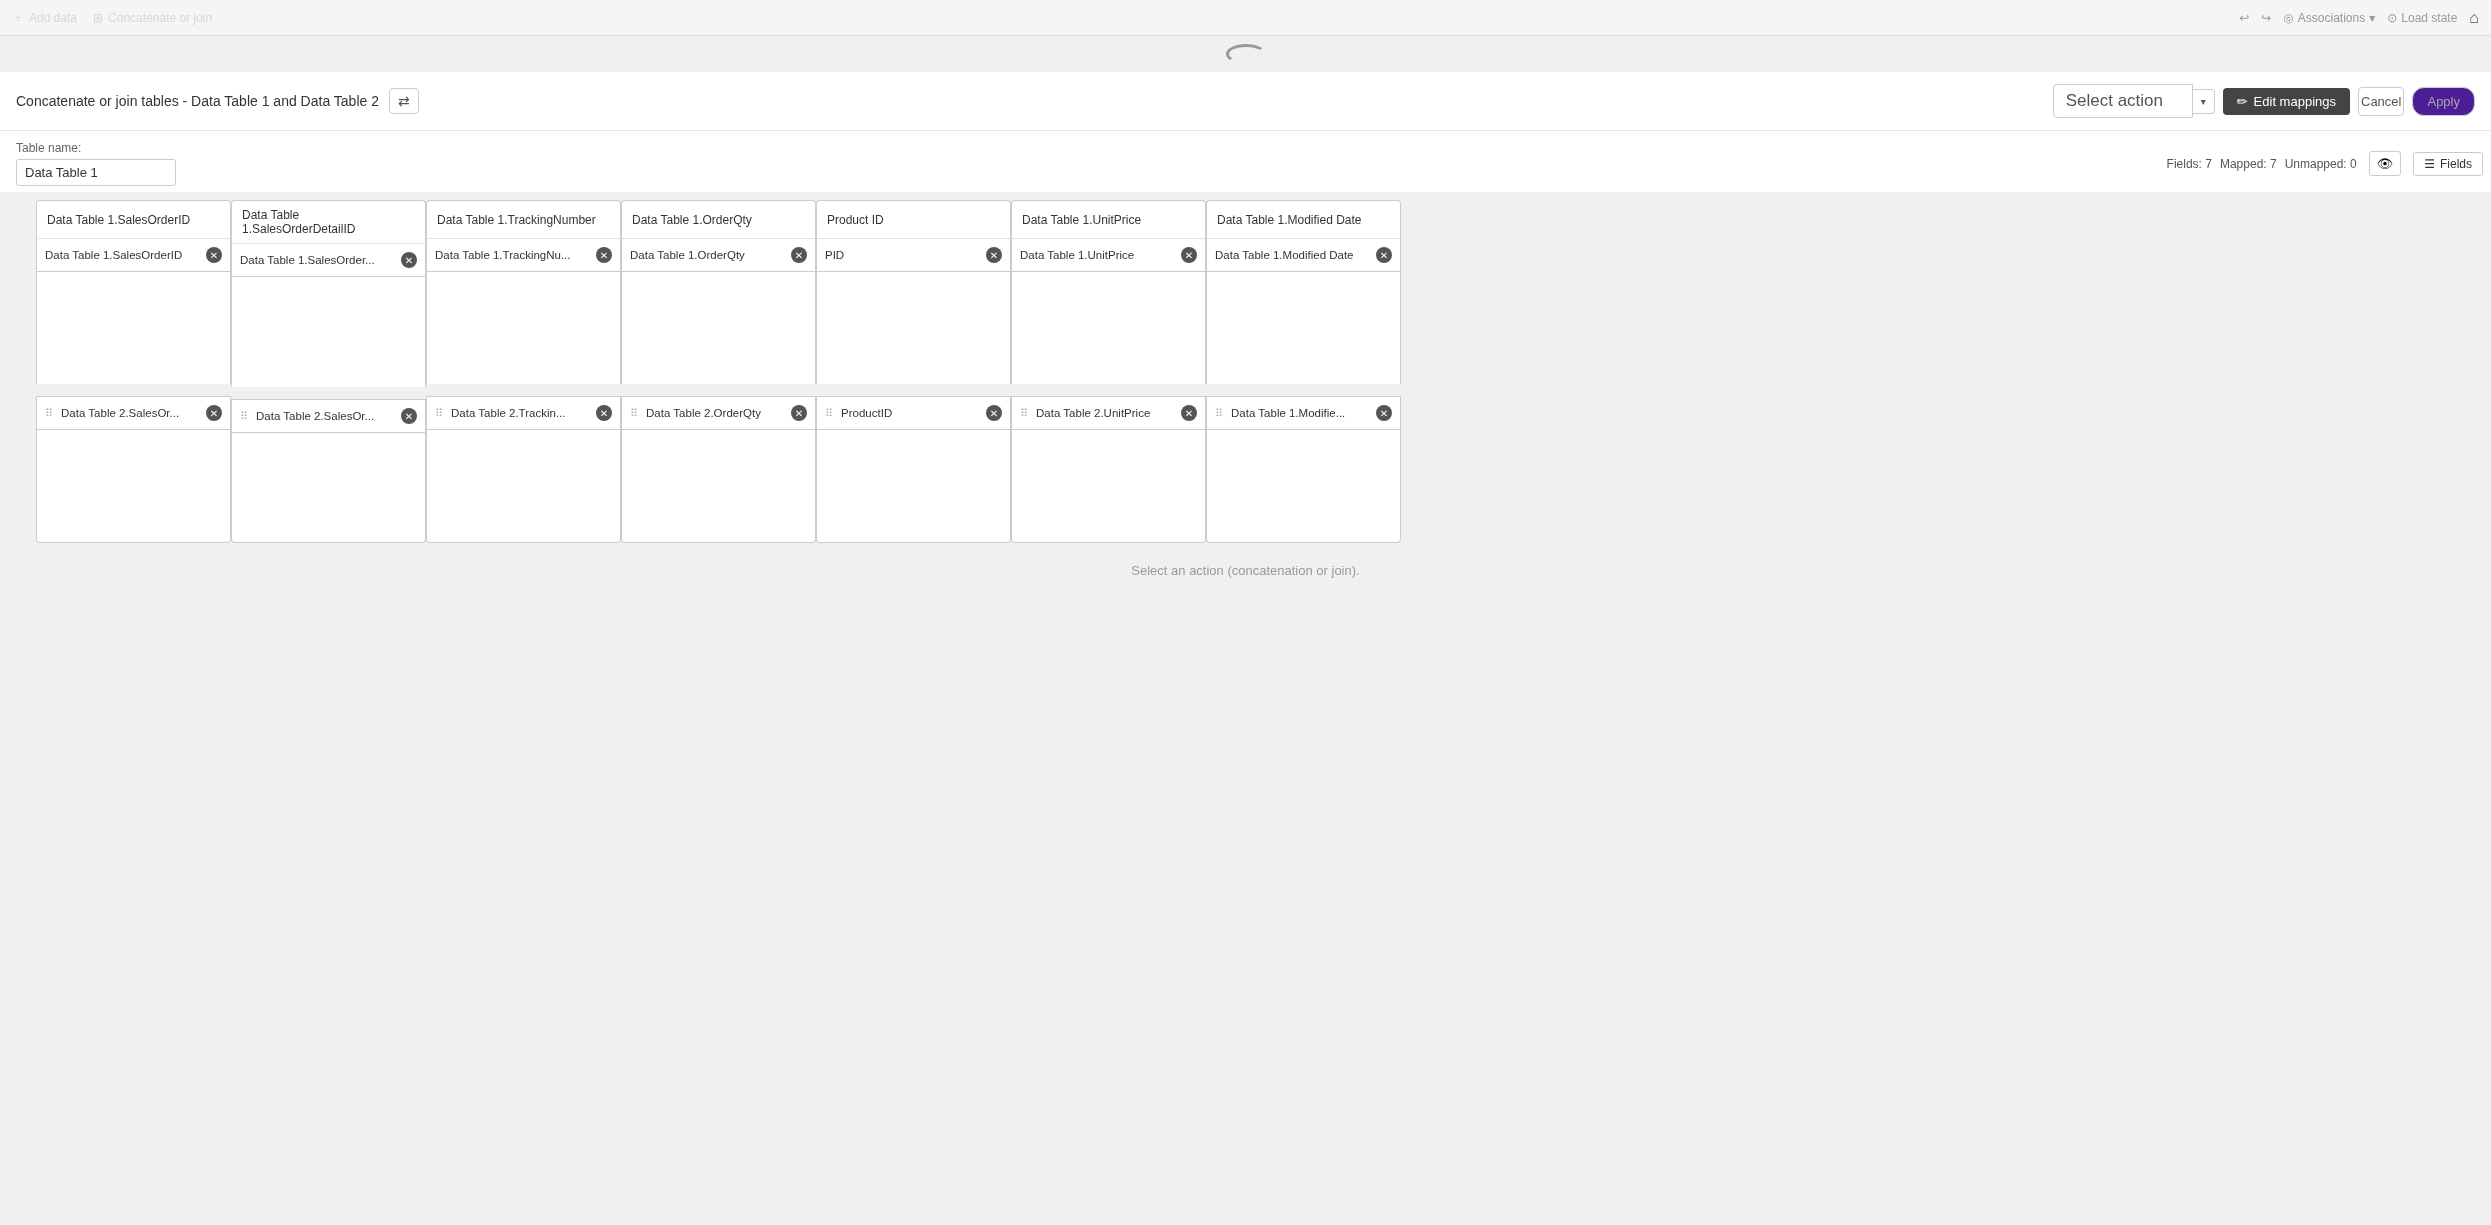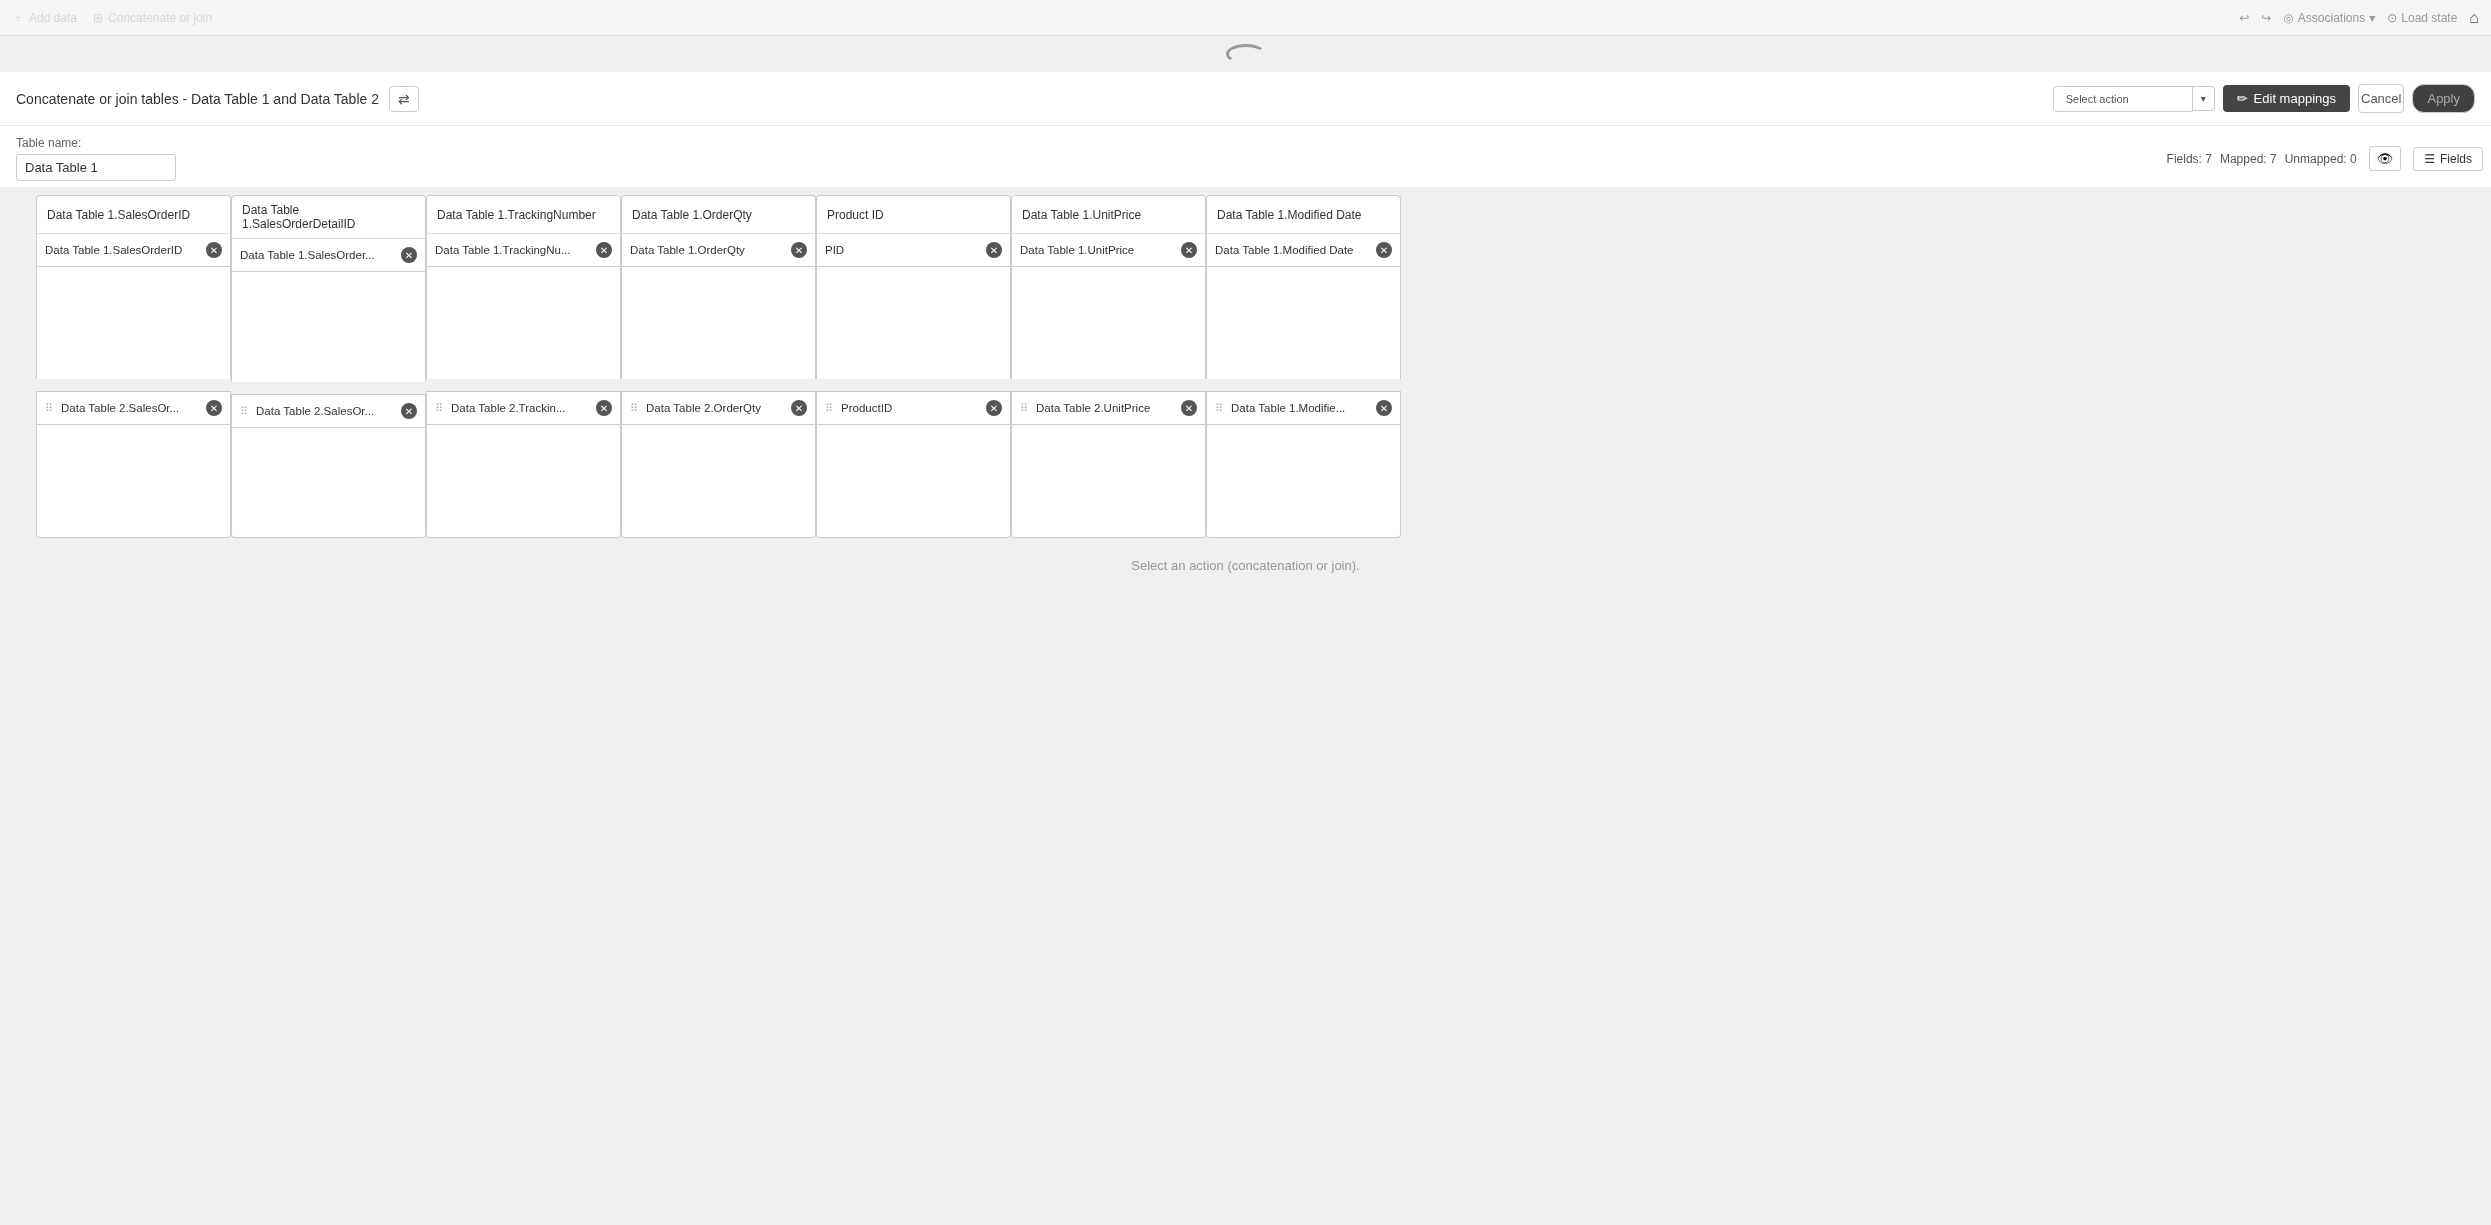--- a/index.html
+++ b/index.html
@@ -47,38 +47,38 @@
     .header-title { font-size: 14px; font-weight: 500; color: #333; }
     .swap-btn {
       background: white; border: 1px solid #ccc; border-radius: 4px;
       padding: 4px 8px; cursor: pointer; display: flex; align-items: center;
       font-size: 14px; color: #555;
     }
     .header-right { display: flex; align-items: center; gap: 8px; }
     .select-action-wrapper { display: flex; align-items: center; position: relative; }
     .select-action-btn {
       background: white; border: 1px solid #ccc; border-radius: 4px 0 0 4px;
-      padding: 6px 12px; font-size: 11px; color: #555; cursor: pointer; min-width: 140px;
+      padding: 6px 12px; font-size: 17px; color: #555; cursor: pointer; min-width: 140px;
       display: flex; align-items: center; justify-content: space-between; gap: 8px;
     }
     .select-action-arrow {
       background: white; border: 1px solid #ccc; border-left: none; border-radius: 0 4px 4px 0;
       padding: 6px 8px; cursor: pointer; font-size: 10px; color: #555;
     }
     .edit-mappings-btn {
       background: #444; color: white; border: none; border-radius: 4px;
       padding: 6px 14px; cursor: pointer; font-size: 13px;
       display: flex; align-items: center; gap: 6px;
     }
     .cancel-btn {
       background: white; border: 1px solid #ccc; border-radius: 4px;
       padding: 6px 2px; cursor: pointer; font-size: 13px; color: #555;
     }
     .apply-btn {
-      background: #404040; border: 1px solid #ccc; border-radius: 12px;
+      background: #4c1d95; border: 1px solid #ccc; border-radius: 12px;
       padding: 6px 14px; cursor: pointer; font-size: 13px; color: #aaa;
     }
 
     
     .tablename-row {
       display: flex; align-items: center; justify-content: space-between;
       padding: 10px 8px 6px 16px; background: white;
     }
     .tablename-left { display: flex; flex-direction: column; gap: 4px; }
     .tablename-label { font-size: 12px; color: #666; }

